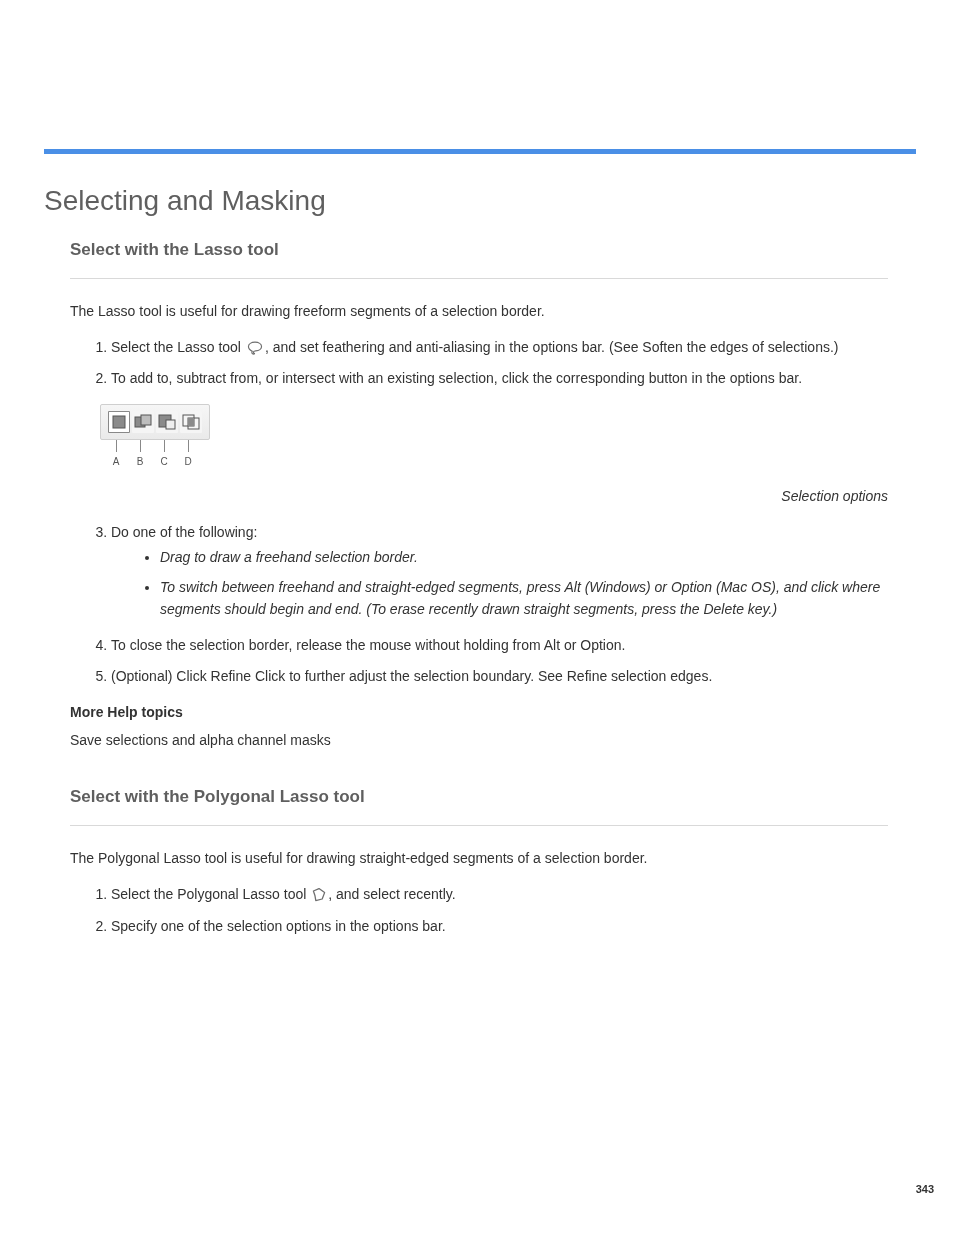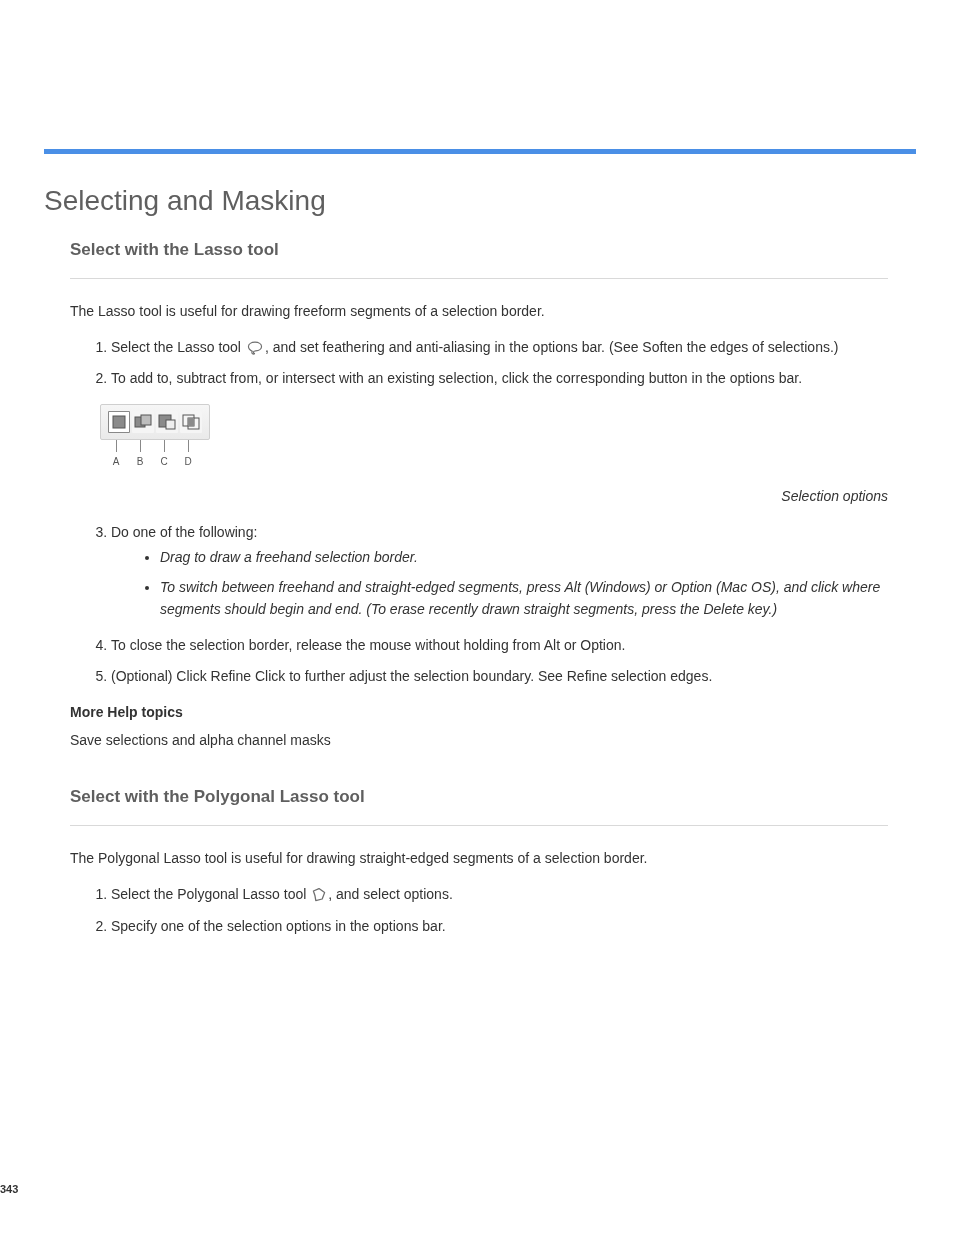--- a/index.html
+++ b/index.html
@@ -116,21 +116,21 @@
   .bullets { list-style: disc; padding-left: 34px; margin: 4px 0 14px 0; }
   .bullets li { margin-bottom: 8px; line-height: 1.55; font-size: 14px; font-style: italic; }
   .see-also-heading { font-weight: 700; font-size: 14px; margin: 3px 0 6px 0; color: #333; }
   .see-also { font-size: 14px; color: #333; margin: 0 0 36px 0; }
   .second-section { margin-top: 36px; }
   .pnum {
     position: absolute;
     bottom: 40px;
     left: 0;
     right: 0;
-    text-align: left;
+    text-align: right;
     font-size: 11px;
     font-weight: 700;
     color: #333;
   }
   svg { display: block; }
   .lasso-icon { width: 18px; height: 16px; }
   .poly-icon { width: 16px; height: 16px; }
 </style>
 </head>
 <body>
@@ -227,21 +227,21 @@
       <div class="body">
         <p>The Polygonal Lasso tool is useful for drawing straight-edged segments of a selection border.</p>
 
         <ol class="steps">
           <li>
             <span>Select the Polygonal Lasso tool</span>
             <span class="inline-icon">
               <svg class="poly-icon" viewBox="0 0 20 20">
                 <path d="M3 5 L10 2 L17 7 L14 15 L6 17 L5 11 Z" fill="none" stroke="#6e6e6e" stroke-width="1.6" stroke-linejoin="round"></path>
               </svg>
-            </span><span>, and select options.</span>
+            </span><span>, and select recently.</span>
           </li>
           <li>Specify one of the selection options in the options bar.</li>
         </ol>
       </div>
     </div>
 
   </div>
 
   <div class="pnum">343</div>
 </div>

